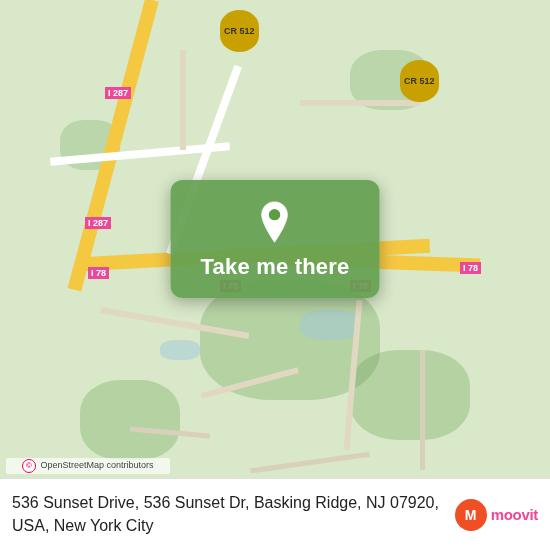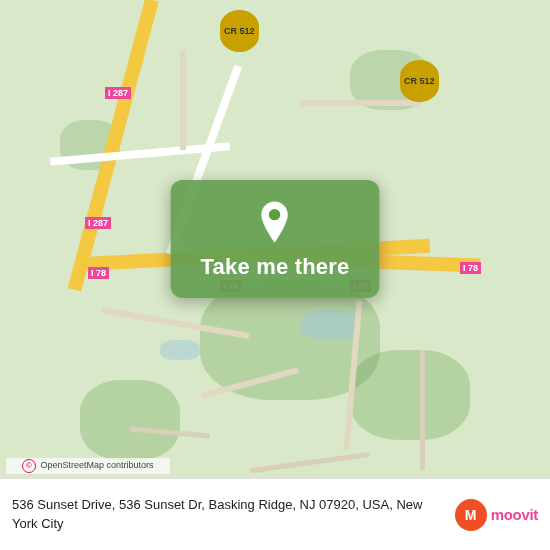--- a/index.html
+++ b/index.html
@@ -173,21 +173,21 @@
       line-height: 12px;
       text-align: center;
       font-size: 8px;
       color: #e05;
       font-weight: bold;
       margin-right: 2px;
     }
 
     .address-text {
       flex: 1;
-      font-size: 13px;
+      font-size: 16px;
       color: #222;
       line-height: 1.4;
     }
 
     .moovit-logo {
       display: flex;
       align-items: center;
       gap: 4px;
       flex-shrink: 0;
     }

